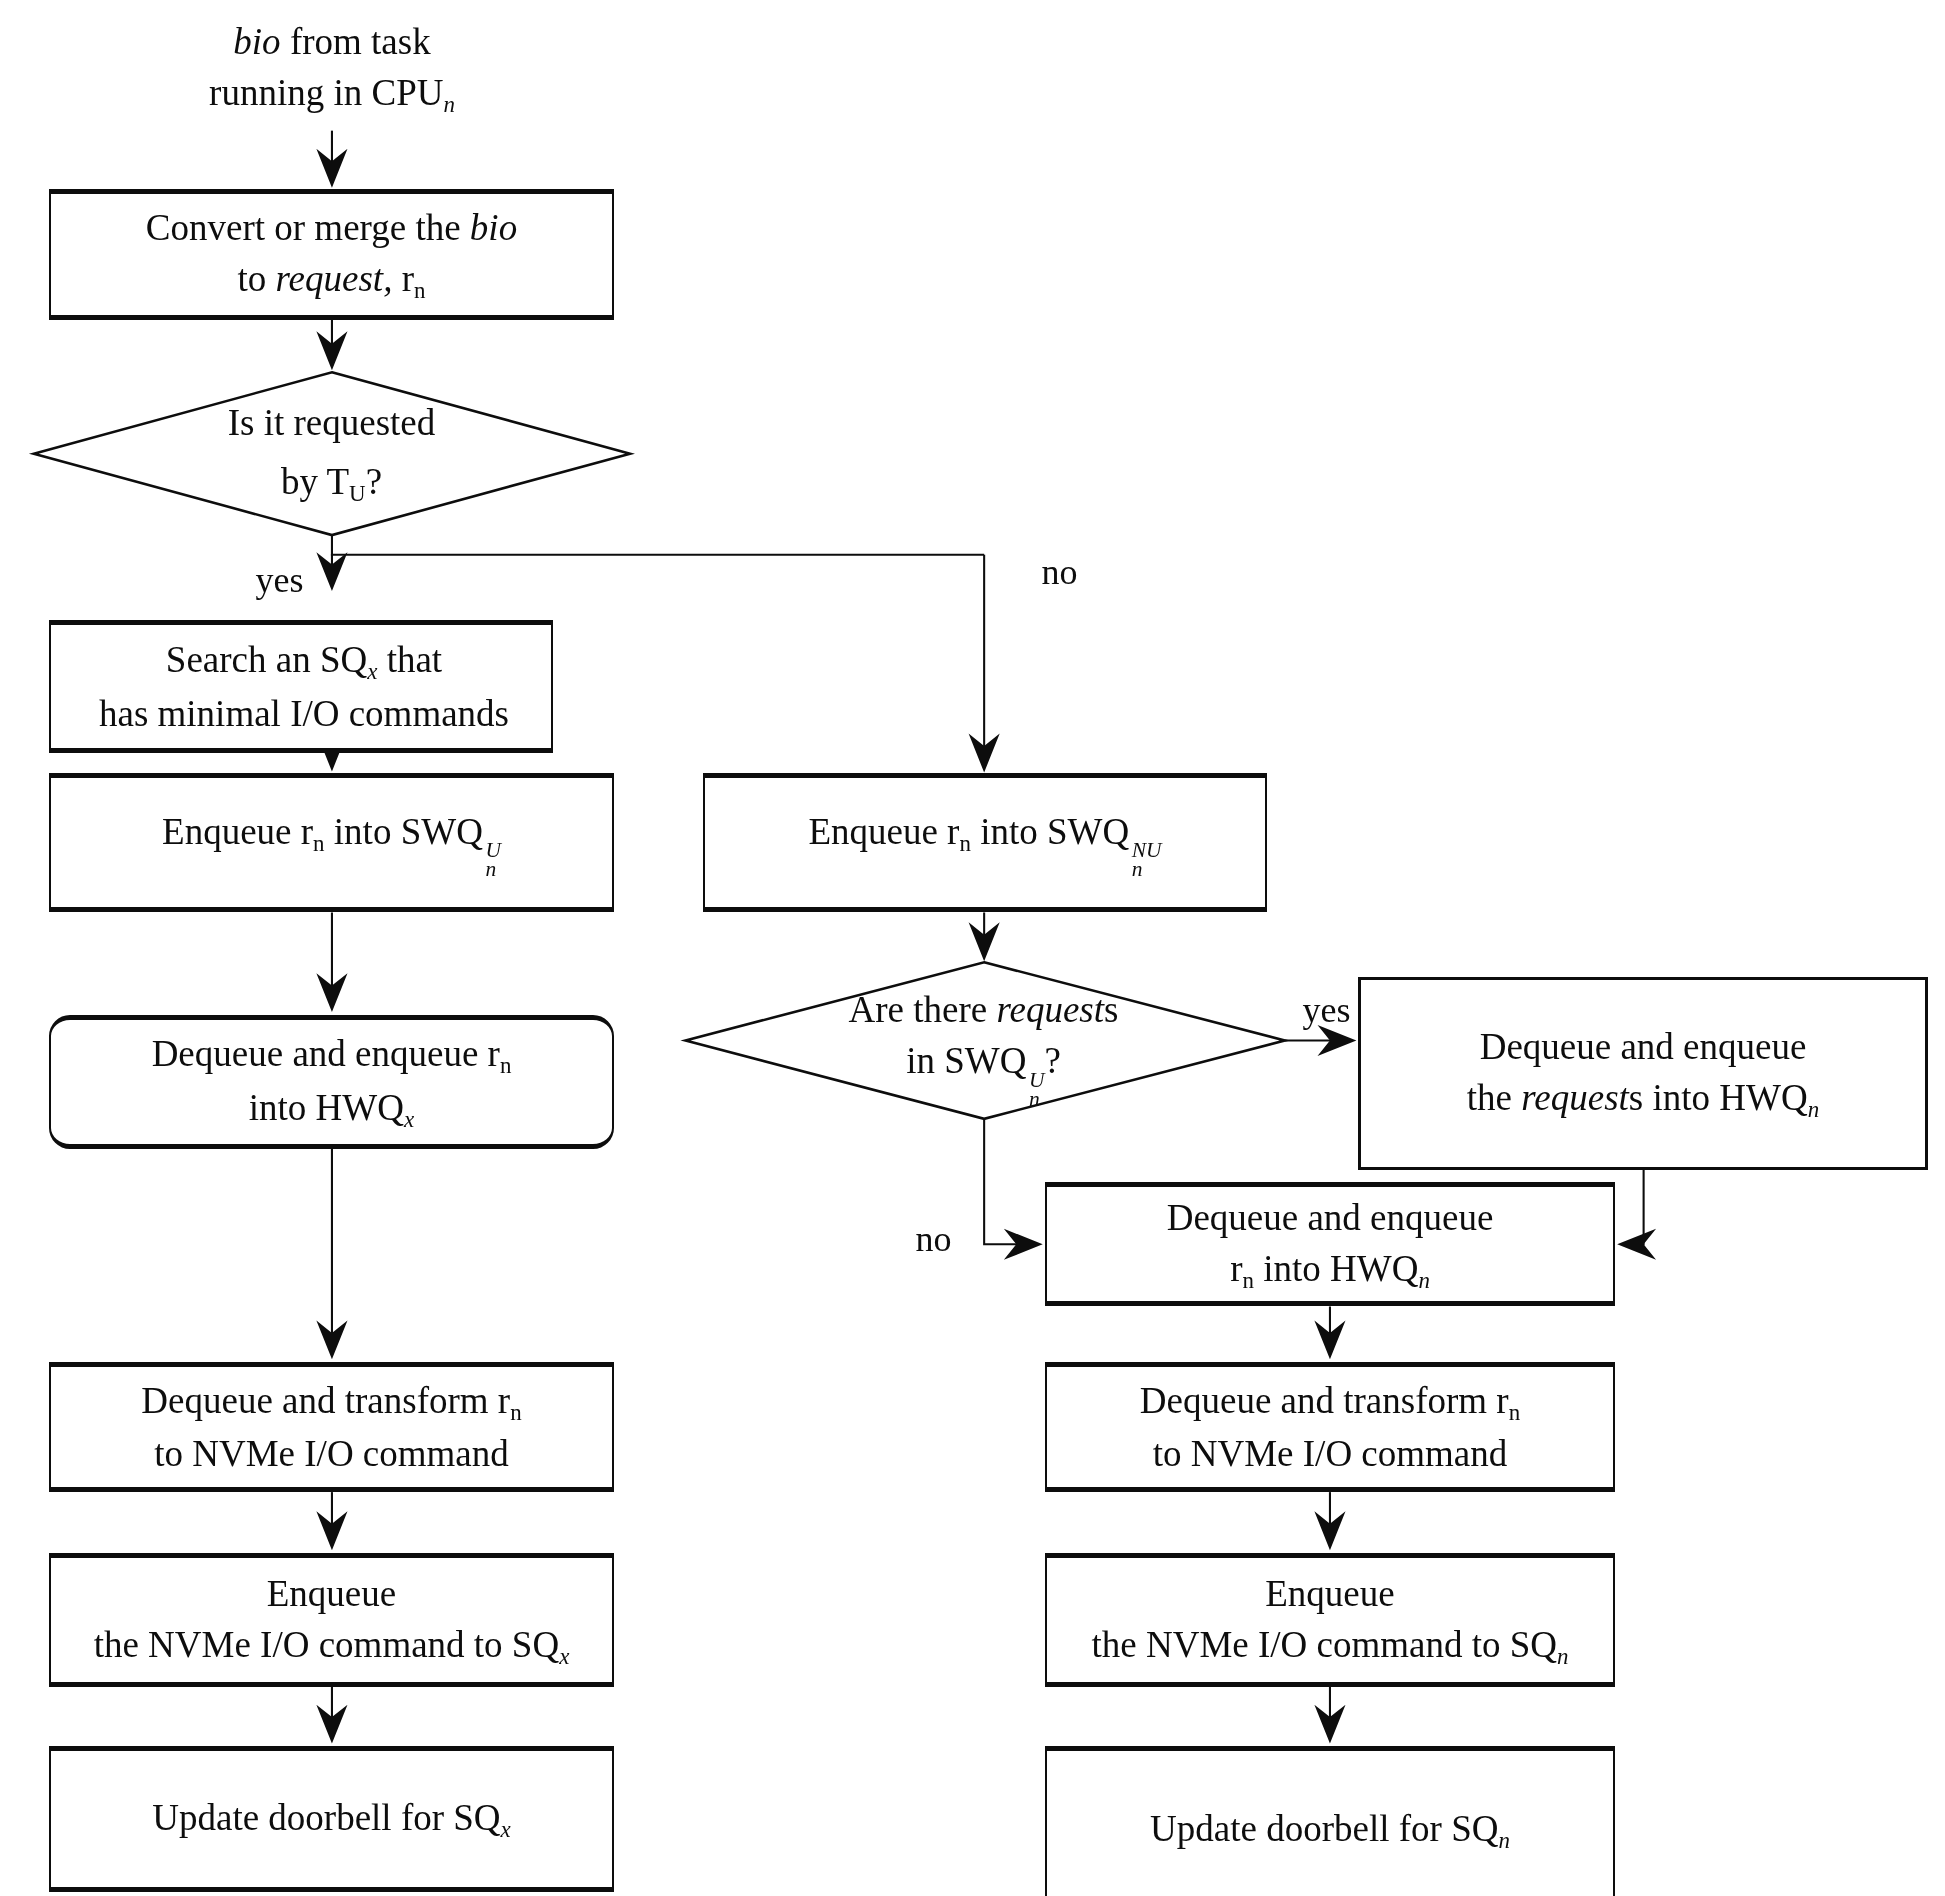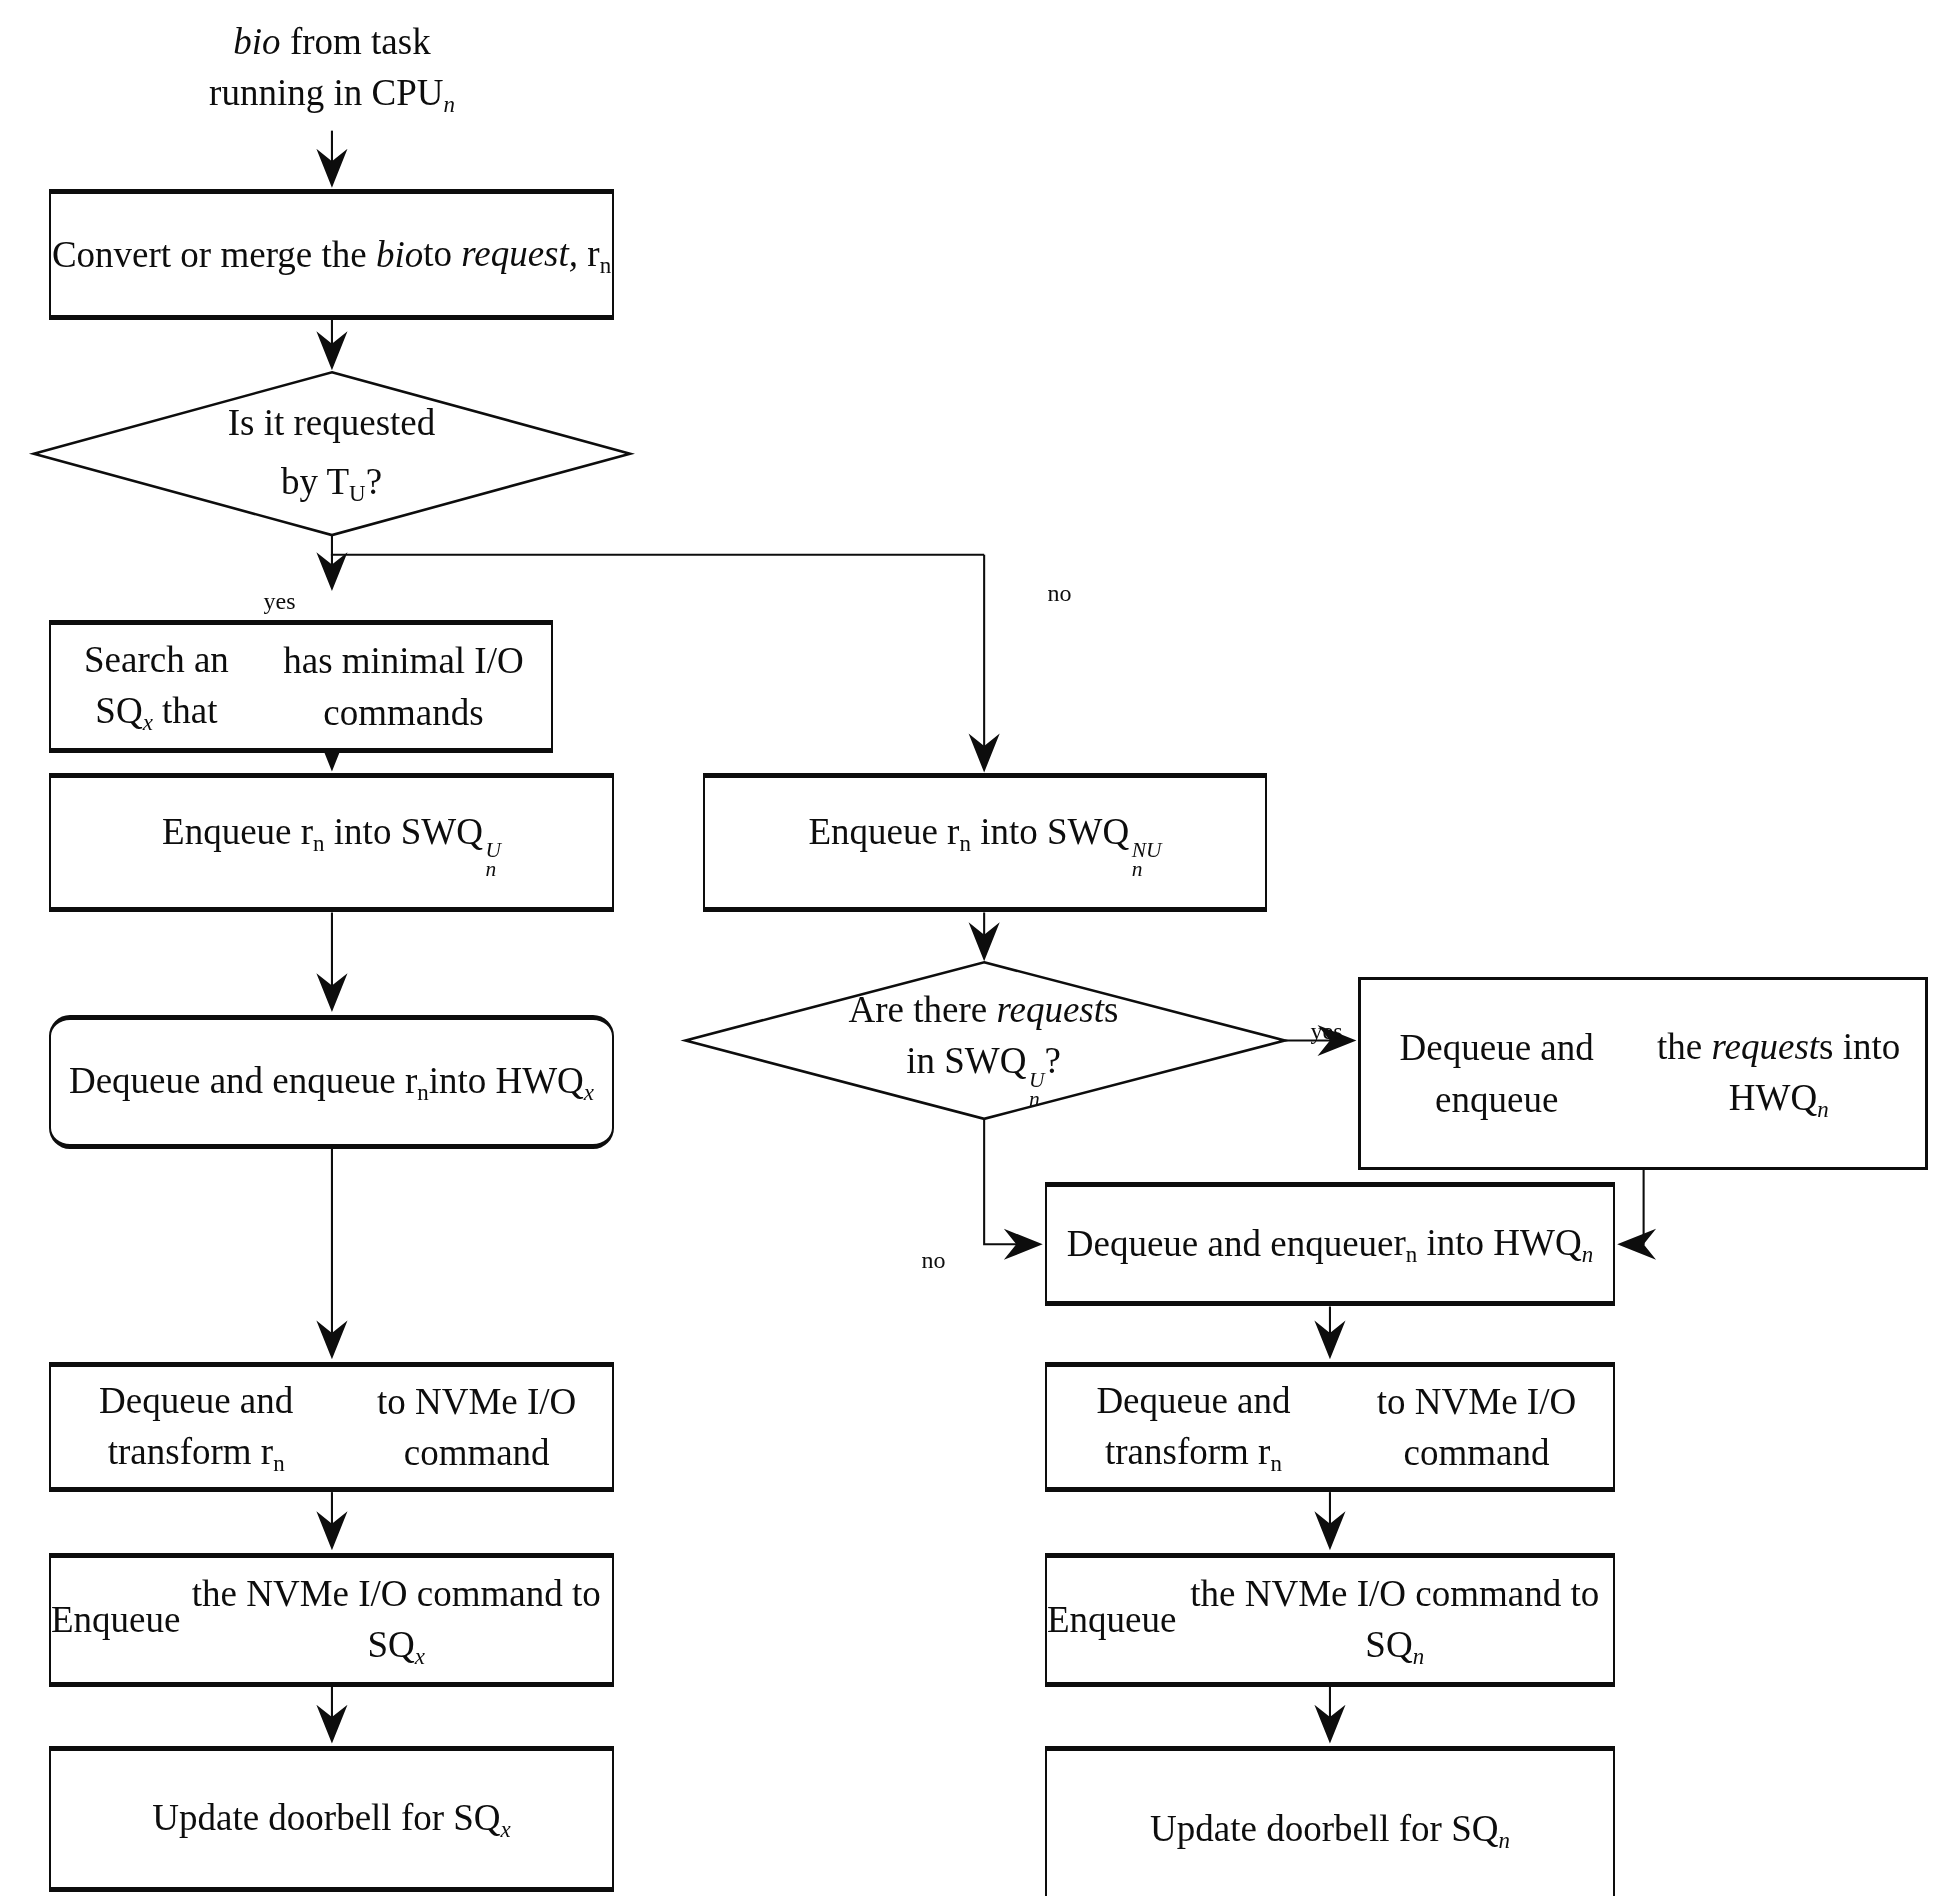--- a/index.html
+++ b/index.html
@@ -1,25 +1,25 @@
 <!DOCTYPE html>
 <html style="font-size:8.3px"><head>
 <meta charset="utf-8">
 <style>
   html,body{margin:0;padding:0;background:#fff;}
   #canvas{position:relative;width:1946px;height:1897px;background:#fff;overflow:hidden;
           font-family:"Liberation Serif", serif;color:#0d0d0d;}
   #edges{position:absolute;left:0;top:0;width:1946px;height:1897px;}
   .node{position:absolute;box-sizing:border-box;background:#fff;border:solid #0d0d0d;
-        border-width:5.2px 2.6px;display:flex;flex-direction:row;justify-content:center;
+        border-width:5.2px 2.6px;display:flex;flex-direction:column;justify-content:center;
         align-items:center;text-align:center;font-size:37px;line-height:1.38;}
   .node.thin{border-width:3.1px;}
   .freetext,.dtext{position:absolute;display:flex;flex-direction:column;justify-content:center;
         align-items:center;text-align:center;font-size:37px;line-height:1.4;}
-  .elabel{position:absolute;font-size:24px;text-align:center;margin-top:29px;}
+  .elabel{position:absolute;font-size:36px;text-align:center;}
   .i{font-style:italic;margin-top:24px;}
   .sb{font-size:0.62em;vertical-align:-0.3em;}
   .sb.i{font-style:italic;}
   .stack{display:inline-flex;flex-direction:column;align-items:flex-start;font-size:0.58em;
          font-style:italic;line-height:0.9;vertical-align:-0.62em;margin-left:0.12em;}
 </style>
 </head>
 <body>
 
 <div id="canvas">

